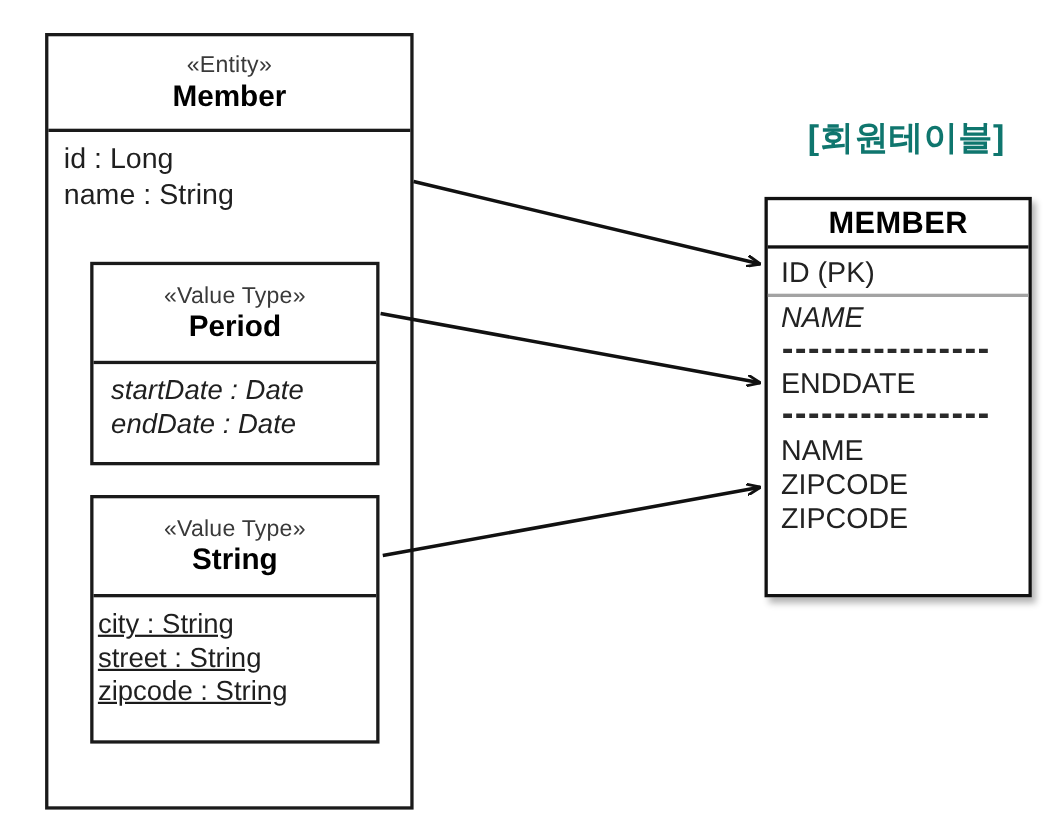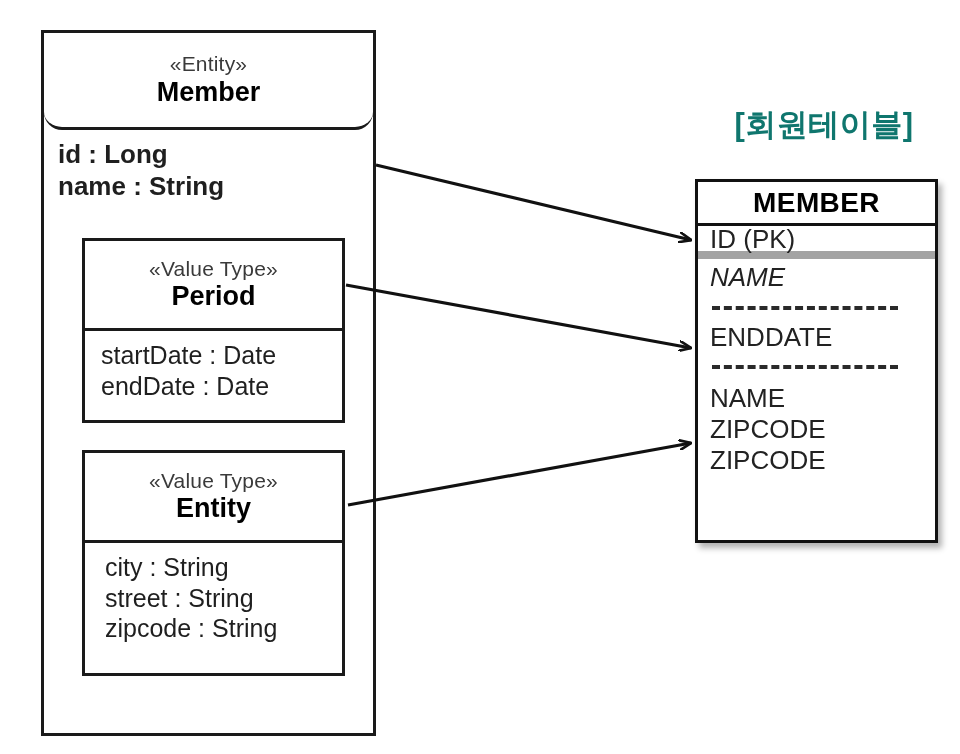--- a/index.html
+++ b/index.html
@@ -52,33 +52,33 @@
   }
   .attr {
     font-size: 26px;
     line-height: 1.22;
     color: #1f1f1f;
     white-space: nowrap;
   }
 
   
   #member-entity { left: 41px; top: 30px; width: 335px; height: 706px; }
-  #member-entity > .uml-header { height: 97px; border-radius: 18px; }
-  #member-entity > .attr-list { padding-top: 9px; padding-left: 14px; font-weight: bold; }
+  #member-entity > .uml-header { height: 87px; }
+  #member-entity > .attr-list { padding-top: 9px; padding-left: 14px; }
 
   
   #period-box { left: 82px; top: 238px; width: 263px; height: 185px; }
   #period-box > .uml-header { height: 90px; }
   #period-box .attr { font-size: 25px; }
-  #period-box > .attr-list { padding-left: 16px; padding-top: 9px; }
+  #period-box > .attr-list { padding-left: 16px; padding-top: 9px; font-style: italic; }
 
   #address-box { left: 82px; top: 450px; width: 263px; height: 226px; }
   #address-box > .uml-header { height: 90px; }
   #address-box .attr { font-size: 25px; }
-  #address-box > .attr-list { padding-left: 20px; padding-top: 9px; }
+  #address-box > .attr-list { padding-left: 4px; padding-top: 9px; text-decoration: underline; }
 
   
   #table-caption {
     position: absolute;
     left: 714px;
     top: 104px;
     width: 220px;
     text-align: center;
     font-size: 31px;
     font-weight: bold;
@@ -112,21 +112,21 @@
   .tbl-col {
     box-sizing: border-box;
     font-size: 26px;
     line-height: 1.0;
     color: #222222;
     padding-left: 12px;
     white-space: nowrap;
     display: flex;
     align-items: center;
   }
-  .tbl-col.pk { height: 33px; border-bottom: 8px solid #a3a3a3; }
+  .tbl-col.pk { height: 44px; border-bottom: 3px solid #a3a3a3; }
   .tbl-col.plain { height: 31px; }
   .tbl-sep {
     height: 26px;
     display: flex;
     align-items: center;
     justify-content: flex-start;
     padding-left: 14px;
   }
   .tbl-sep .dashline {
     width: 186px;
@@ -165,21 +165,21 @@
     </div>
     <div class="attr-list">
       <div class="attr">startDate : Date</div>
       <div class="attr">endDate : Date</div>
     </div>
   </div>
 
   <div class="uml-box" id="address-box">
     <div class="uml-header">
       <div class="stereotype">«Value Type»</div>
-      <div class="type-name">Entity</div>
+      <div class="type-name">String</div>
     </div>
     <div class="attr-list">
       <div class="attr">city : String</div>
       <div class="attr">street : String</div>
       <div class="attr">zipcode : String</div>
     </div>
   </div>
 
   <div id="table-caption">[회원테이블]</div>
 

